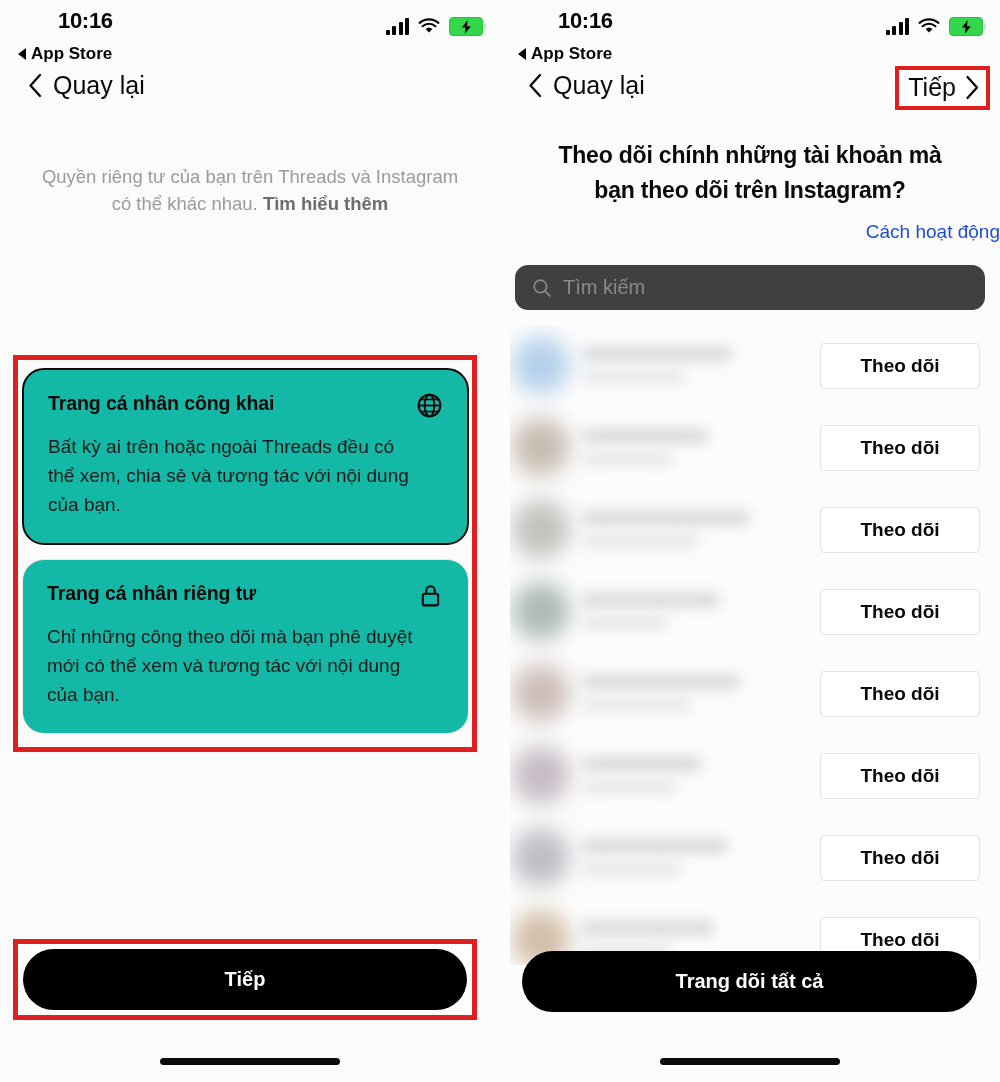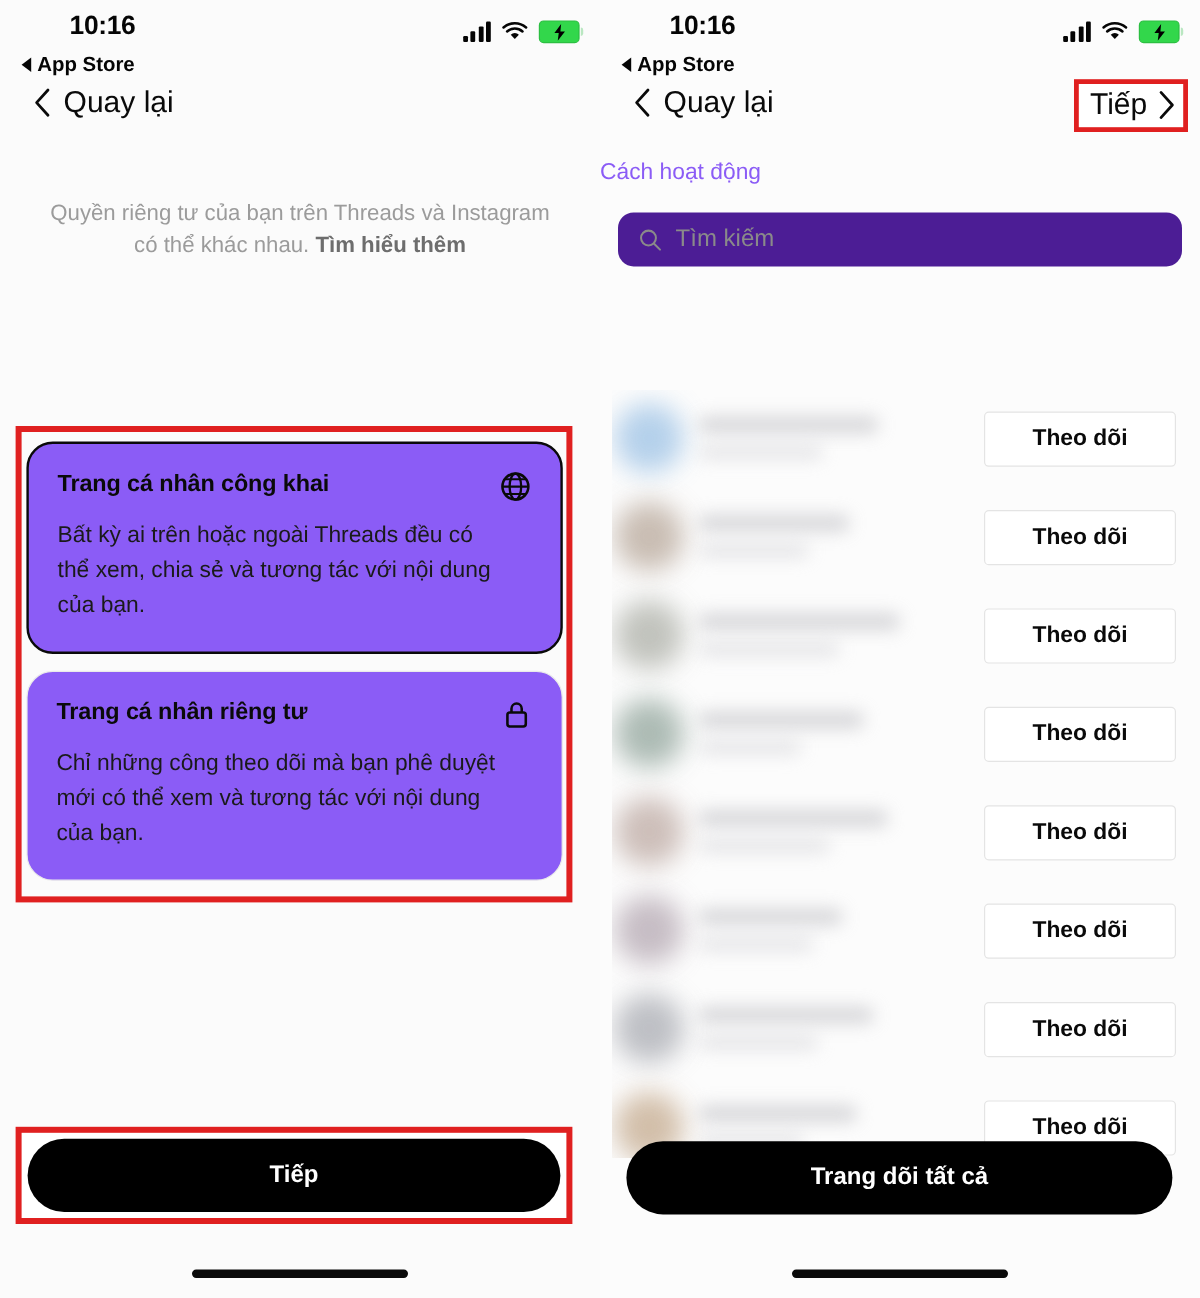--- a/index.html
+++ b/index.html
@@ -172,21 +172,21 @@
   .cards-inner {
     position: absolute;
     left: 22px;
     top: 368px;
     width: 447px;
     box-sizing: border-box;
   }
   .opt-card {
     box-sizing: border-box;
     border-radius: 22px;
-    background: #8b5cf6;
+    background: #14b8a6;
     padding: 22px 24px 24px 24px;
     position: relative;
   }
   .opt-card.selected {
     border: 2.5px solid #0a0a0a;
   }
   .opt-card.plain {
     border: 1.5px solid #eaeaea;
     margin-top: 14px;
   }
@@ -258,30 +258,30 @@
     width: 420px;
     text-align: center;
     font-size: 23px;
     line-height: 35px;
     font-weight: bold;
     color: #0a0a0a;
     letter-spacing: -0.2px;
   }
   .q-sub {
     margin: 13px auto 0;
-    text-align: left;
+    text-align: right;
     font-size: 19px;
-    color: #8b5cf6;
+    color: #1d4ed8;
   }
   .searchbar {
     margin: 22px auto 0;
     width: 470px;
     height: 45px;
     border-radius: 13px;
-    background: #4c1d95;
+    background: #404040;
     display: flex;
     align-items: center;
     gap: 11px;
     padding: 0 17px;
     box-sizing: border-box;
   }
   .search-ph {
     font-size: 20px;
     color: #8a8a8a;
   }
@@ -480,20 +480,21 @@
       <div class="nav-next-wrap">
         <div class="nav-next">
           <span>Tiếp</span>
           <svg width="14" height="25" viewBox="0 0 14 25">
             <path d="M2.5 2 L12 12.5 L2.5 23" stroke="#0a0a0a" stroke-width="2.3" fill="none" stroke-linecap="round" stroke-linejoin="round"></path>
           </svg>
         </div>
       </div>
     </div>
 
+    <div class="q-title">Theo dõi chính những tài khoản mà bạn theo dõi trên Instagram?</div>
     <div class="q-sub">Cách hoạt động</div>
 
     <div class="searchbar">
       <svg width="20" height="20" viewBox="0 0 20 20">
         <circle cx="8.4" cy="8.4" r="6.2" stroke="#8a8a8a" stroke-width="1.7" fill="none"></circle>
         <line x1="13.1" y1="13.1" x2="18" y2="18" stroke="#8a8a8a" stroke-width="1.7" stroke-linecap="round"></line>
       </svg>
       <span class="search-ph">Tìm kiếm</span>
     </div>
 

